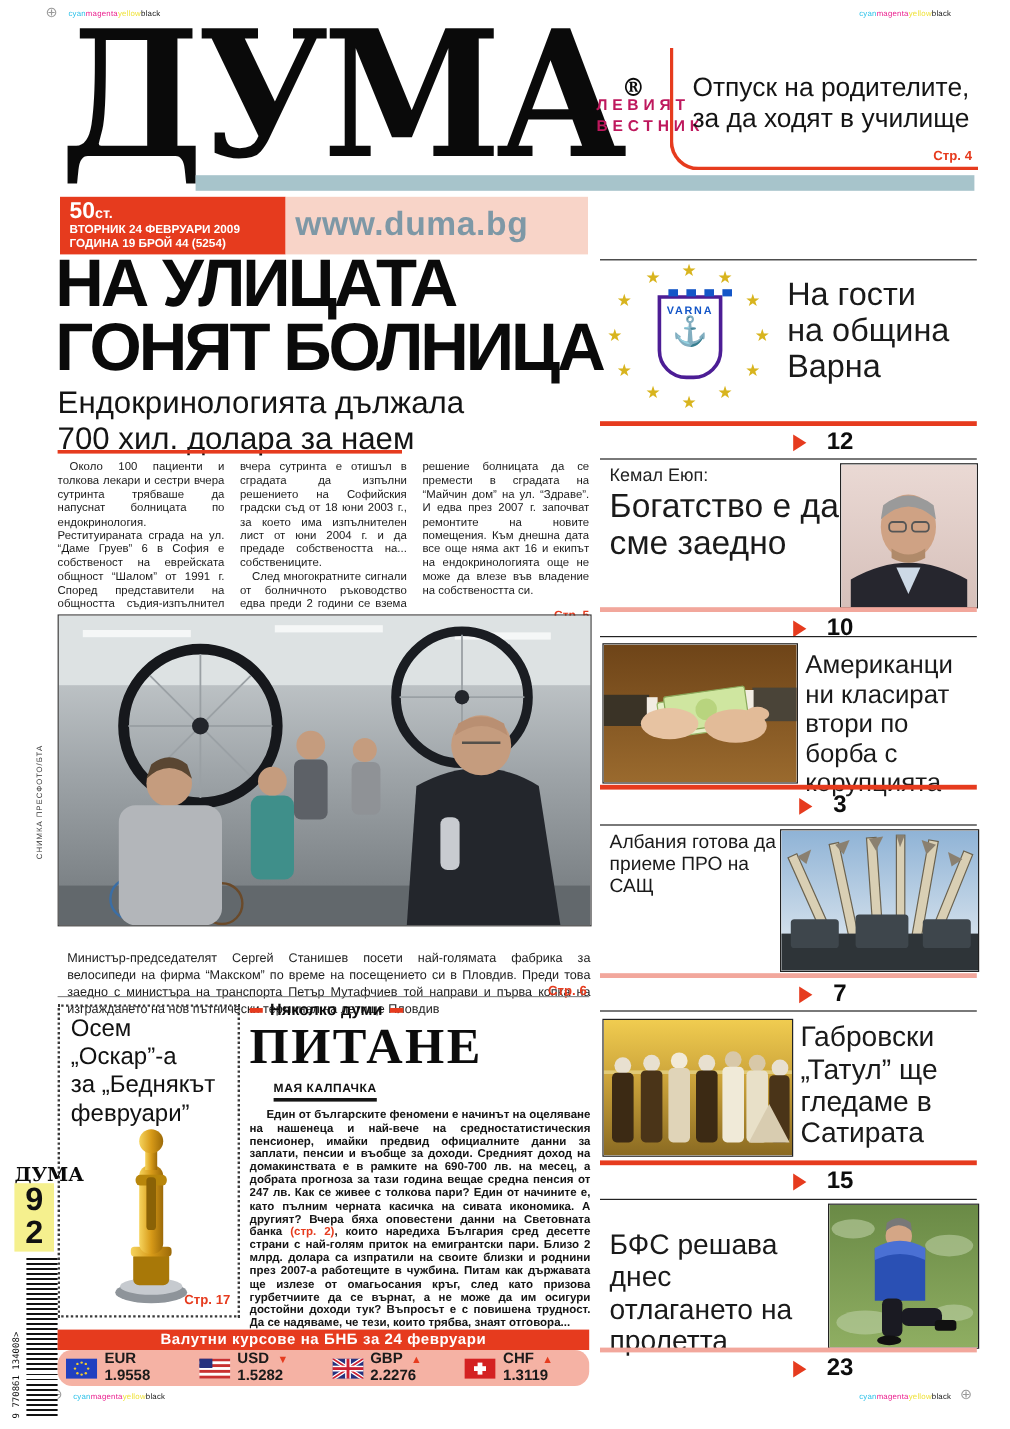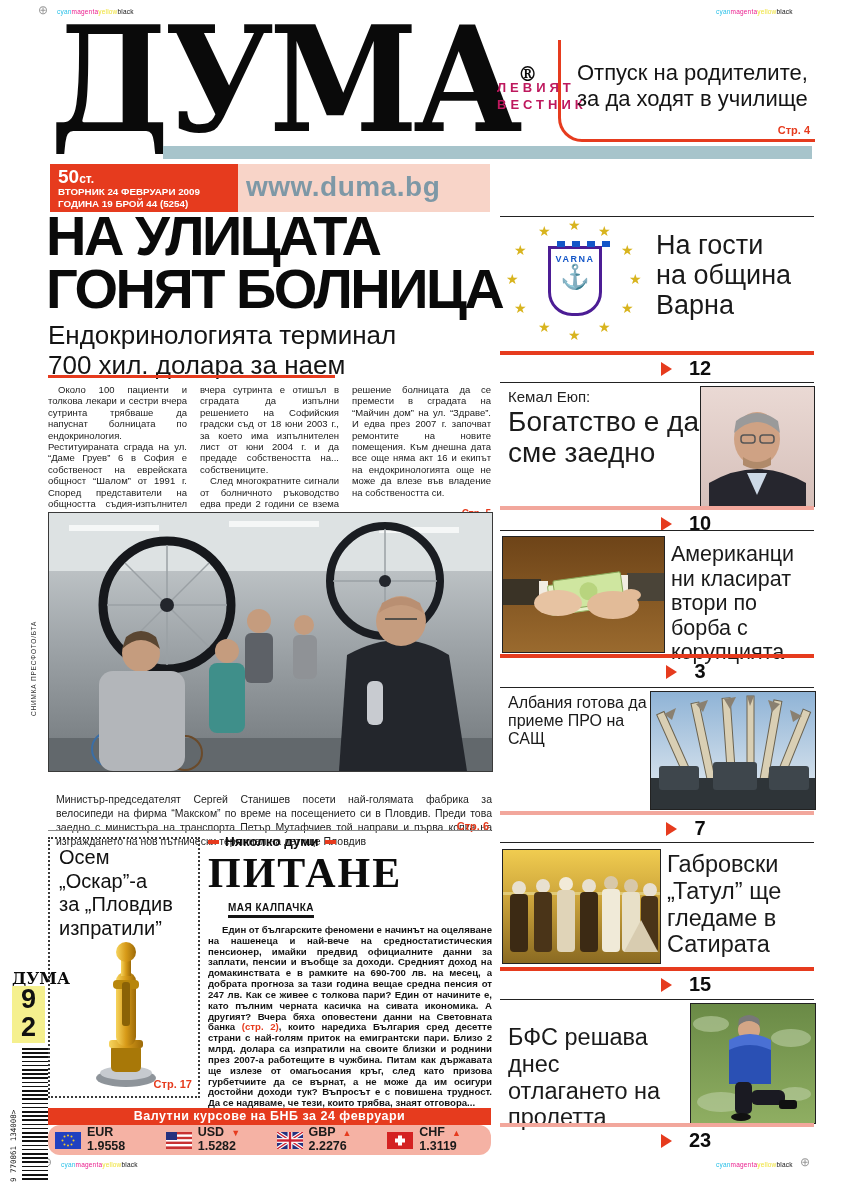--- a/index.html
+++ b/index.html
@@ -159,21 +159,21 @@
   </div>
   <div class="abs infopink">
     <div class="website">www.duma.bg</div>
   </div>
 
   <div class="abs headline">
     <div>НА УЛИЦАТА</div>
     <div>ГОНЯТ БОЛНИЦА</div>
   </div>
   <div class="abs subhead">
-    <div>Ендокринологията терминал</div>
+    <div>Ендокринологията дължала</div>
     <div>700 хил. долара за наем</div>
   </div>
   <div class="abs subrule"></div>
 
   <div class="abs article">
     <p>Около 100 пациенти и толкова лекари и сестри вчера сутринта трябваше да напуснат болницата по ендокринология. Реституираната сграда на ул. “Даме Груев” 6 в София е собственост на еврейската общност “Шалом” от 1991 г. Според представители на общността съдия-изпълнител вчера сутринта е отишъл в сградата да изпълни решението на Софийския градски съд от 18 юни 2003 г., за което има изпълнителен лист от юни 2004 г. и да предаде собствеността на... собствениците.</p>
     <p>След многократните сигнали от болничното ръководство едва преди 2 години се взема решение болницата да се премести в сградата на “Майчин дом” на ул. “Здраве”. И едва през 2007 г. започват ремонтите на новите помещения. Към днешна дата все още няма акт 16 и екипът на ендокринологията още не може да влезе във владение на собствеността си.</p>
   </div>
   <div class="abs art-page pageref">Стр. 5</div>
 
@@ -227,22 +227,22 @@
   </div>
   <div class="abs photocredit">СНИМКА ПРЕСФОТО/БТА</div>
   <div class="abs caption">Министър-председателят Сергей Станишев посети най-голямата фабрика за велосипеди на фирма “Макском” по време на посещението си в Пловдив. Преди това заедно с министъра на транспорта Петър Мутафчиев той направи и първа копка на изграждането на нов пътнически терминал на летище Пловдив</div>
   <div class="abs caption-page"><span class="pageref">Стр. 6</span></div>
   <div class="abs divider"></div>
 
   <div class="abs oscarbox">
     <div class="oscartitle">
       <div>Осем</div>
       <div>„Оскар”-а</div>
-      <div>за „Пловдив</div>
-      <div>изпратили”</div>
+      <div>за „Беднякът</div>
+      <div>февруари”</div>
     </div>
     <div class="oscarart">
       <svg width="64" height="158" viewBox="0 0 64 158">
         <defs>
           <linearGradient id="gold" x1="0" y1="0" x2="1" y2="0">
             <stop offset="0" stop-color="#f6d45e"></stop>
               <stop offset="0.5" stop-color="#d79a18"></stop>
               <stop offset="1" stop-color="#9c6a08"></stop>
           </linearGradient>
         </defs>

